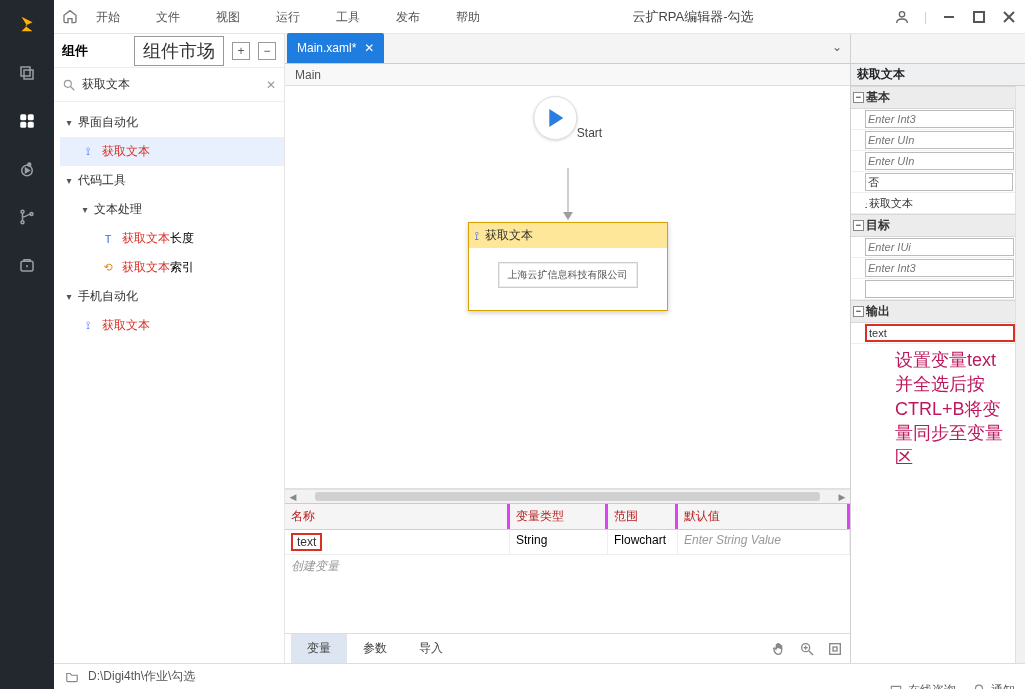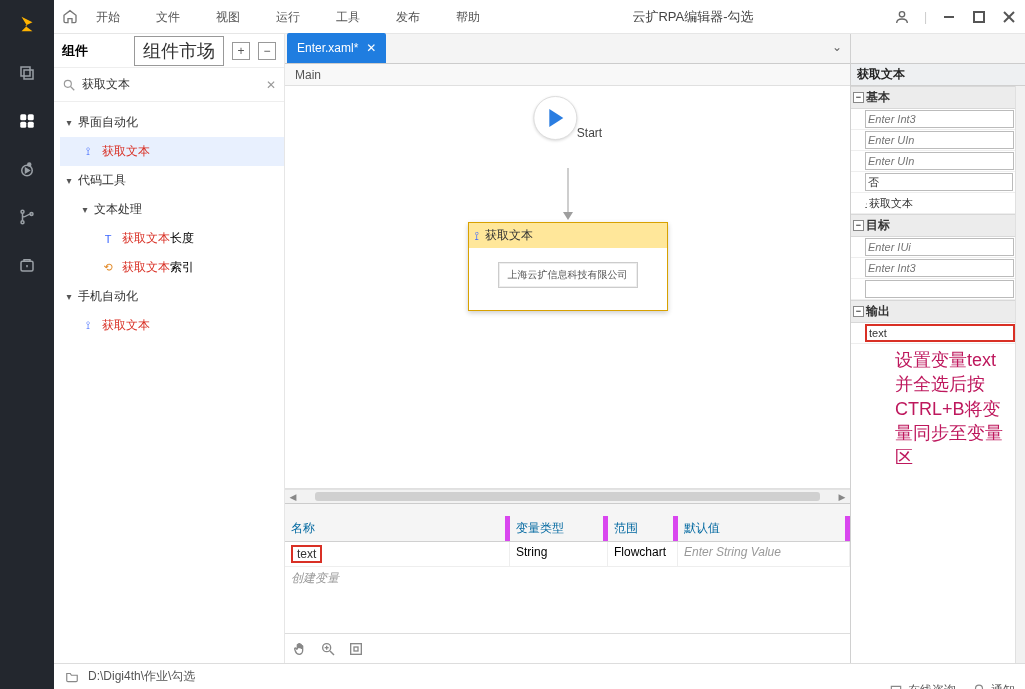--- a/index.html
+++ b/index.html
@@ -67,21 +67,21 @@
 .activity-title { background:#ffe79a; padding:4px 6px; display:flex; align-items:center; gap:6px; font-size:12px; color:#333;}
 .activity-body { padding:14px 18px 22px; display:flex; justify-content:center;}
 .inner-card { width:140px; height:26px; border:1px solid #ccc; box-shadow: inset 0 0 0 1px #eee; display:flex; align-items:center; justify-content:center; font-size:10px; color:#555; background:#fff;}
 .hscroll { height:14px; background:#f2f2f2; border-top:1px solid #e2e2e2; position:relative;}
 .hscroll .thumb { position:absolute; left:30px; right:30px; top:2px; bottom:2px; background:#d0d0d0; border-radius:3px;}
 .hscroll .arr { position:absolute; top:0; width:16px; height:14px; display:flex; align-items:center; justify-content:center; color:#888; font-size:9px; cursor:pointer;}
 .hscroll .arr.l{left:0;} .hscroll .arr.r{right:0;}
 
 .vars-area { height:130px; display:flex; flex-direction:column; border-top:1px solid #ccc;}
 .vars-header { display:flex; background:#f5f5f5; border-bottom:1px solid #d0d0d0;}
-.vars-header .col { padding:4px 6px; border-right:5px solid #d946ef; color:#0369a1;margin-top:12px;}
+.vars-header .col { padding:4px 6px; border-right:3px solid #d946ef; color:#b91c1c;}
 .col-name{width:225px;} .col-type{width:98px;} .col-scope{width:70px;} .col-def{flex:1;}
 .vars-row { display:flex; border-bottom:1px solid #eee;}
 .vars-row .cell { padding:3px 6px; border-right:1px solid #eee;}
 .redbox { display:inline-block; border:2px solid #d93025; padding:0 4px; color:#333;}
 .create-var { padding:3px 6px; color:#999; font-style:italic;}
 .vars-blank { flex:1; }
 
 .bottom-tabs { height:30px; border-top:1px solid #ddd; display:flex; align-items:center; padding:0 6px; justify-content:space-between; background:#fff;}
 .btab-group { display:flex; gap:0;}
 .btab { padding:6px 16px; color:#444; cursor:pointer;}
@@ -260,21 +260,21 @@
           <div class="tree-leaf indent-1">
             <span class="ic ic-blue">⟟</span>
             <span><span class="hl-red">获取文本</span><span></span></span>
           </div>
         </div>
       </div>
 
       <div class="center">
         <div class="tab-strip">
           <div class="tab">
-            <span>Enter.xaml*</span>
+            <span>Main.xaml*</span>
             <span class="tab-close">✕</span>
           </div>
           <span class="tab-expand">⌄</span>
         </div>
         <div class="breadcrumb">Main</div>
 
         <div class="design-surface">
           <div class="canvas-inner">
             <div class="start-block">
               <div class="start-circle">
@@ -312,20 +312,25 @@
             <div class="cell col-name"><span class="redbox">text</span></div>
             <div class="cell col-type">String</div>
             <div class="cell col-scope">Flowchart</div>
             <div class="cell col-def" style="color:#999;font-style:italic">Enter String Value</div>
           </div>
           <div class="create-var">创建变量</div>
           <div class="vars-blank"></div>
         </div>
 
         <div class="bottom-tabs">
+          <div class="btab-group">
+            <div class="btab active">变量</div>
+            <div class="btab">参数</div>
+            <div class="btab">导入</div>
+          </div>
           <div class="btool-group">
             <div class="btool">
                 <svg width="16" height="16" viewBox="0 0 24 24" fill="none" stroke="currentColor" stroke-width="2">
                   <path d="M8 12V6a1 1 0 0 1 2 0v5M10 11V5a1 1 0 0 1 2 0v6M12 11V6a1 1 0 0 1 2 0v6M14 12V8a1 1 0 0 1 2 0v6c0 3-2 6-5 6s-5-2-6-5l-1-3c0-1 1-2 2-1l2 2"></path>
                 </svg>
               </div>
             <div class="btool">
                 <svg width="16" height="16" viewBox="0 0 24 24" fill="none" stroke="currentColor" stroke-width="2">
                   <circle cx="10" cy="10" r="6"></circle>
                   <line x1="10" y1="7" x2="10" y2="13"></line>

